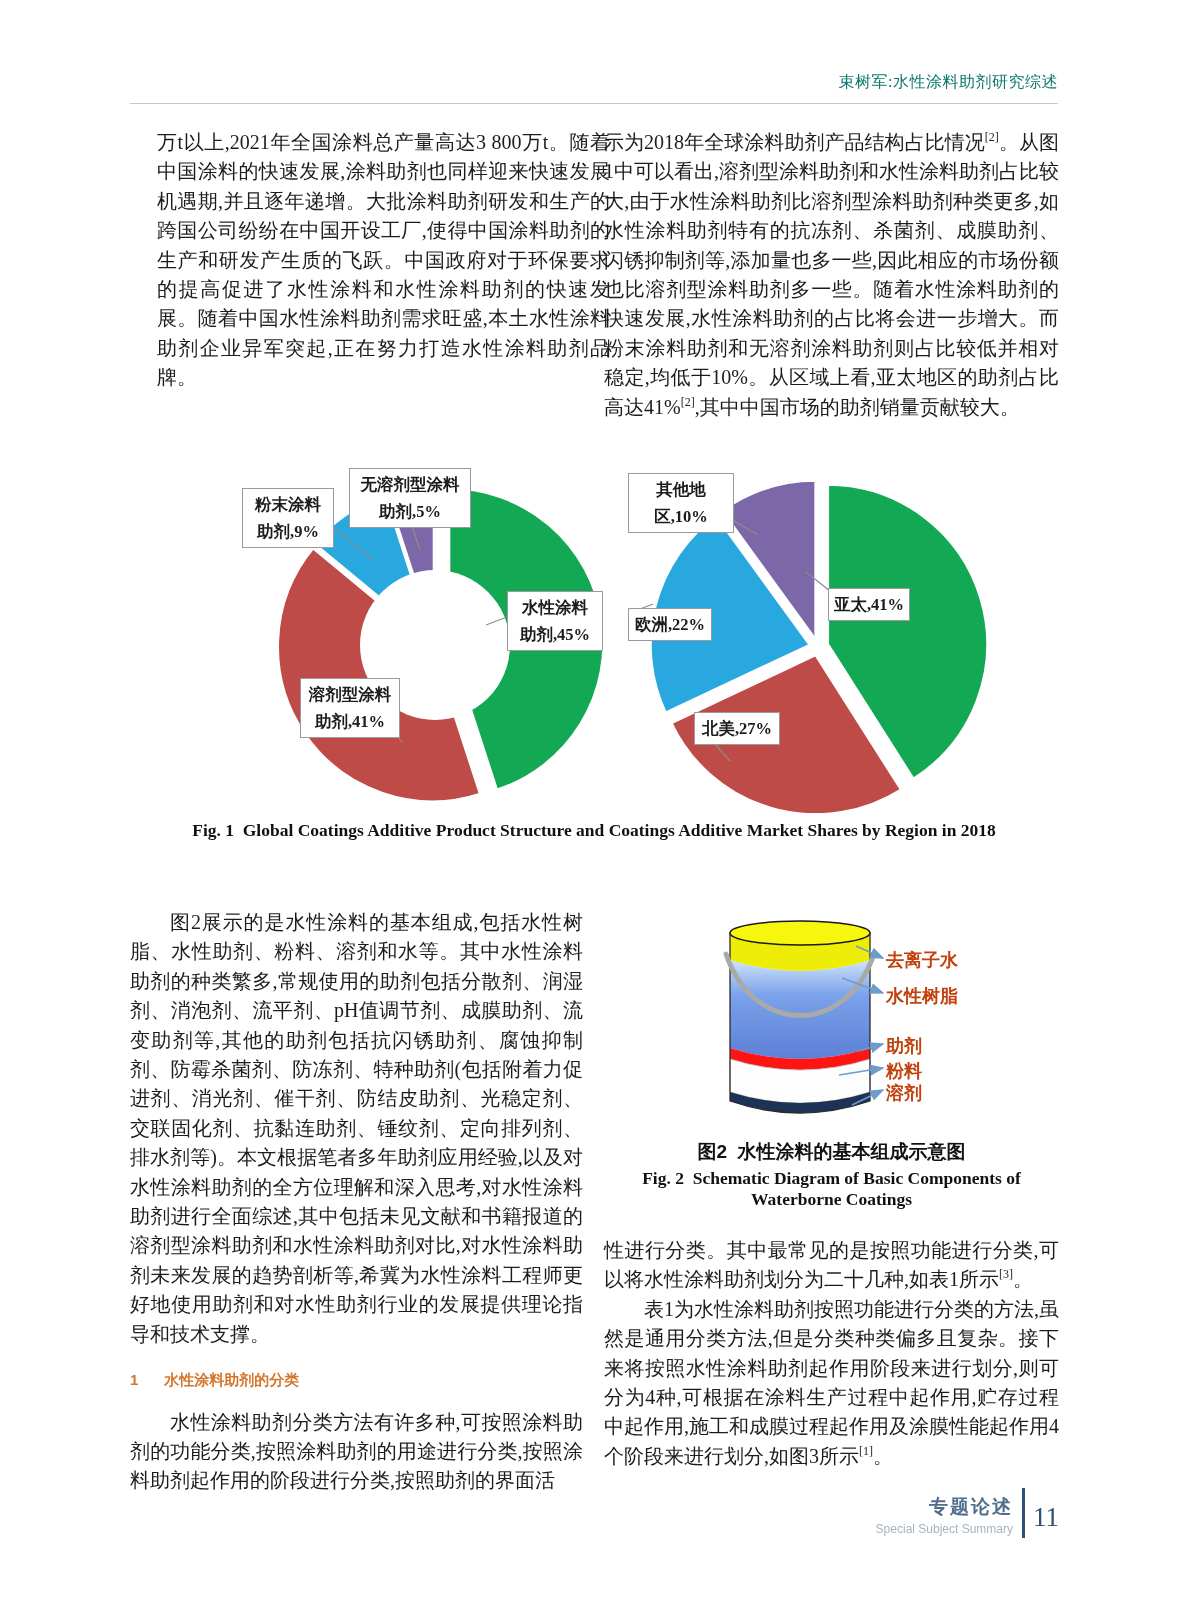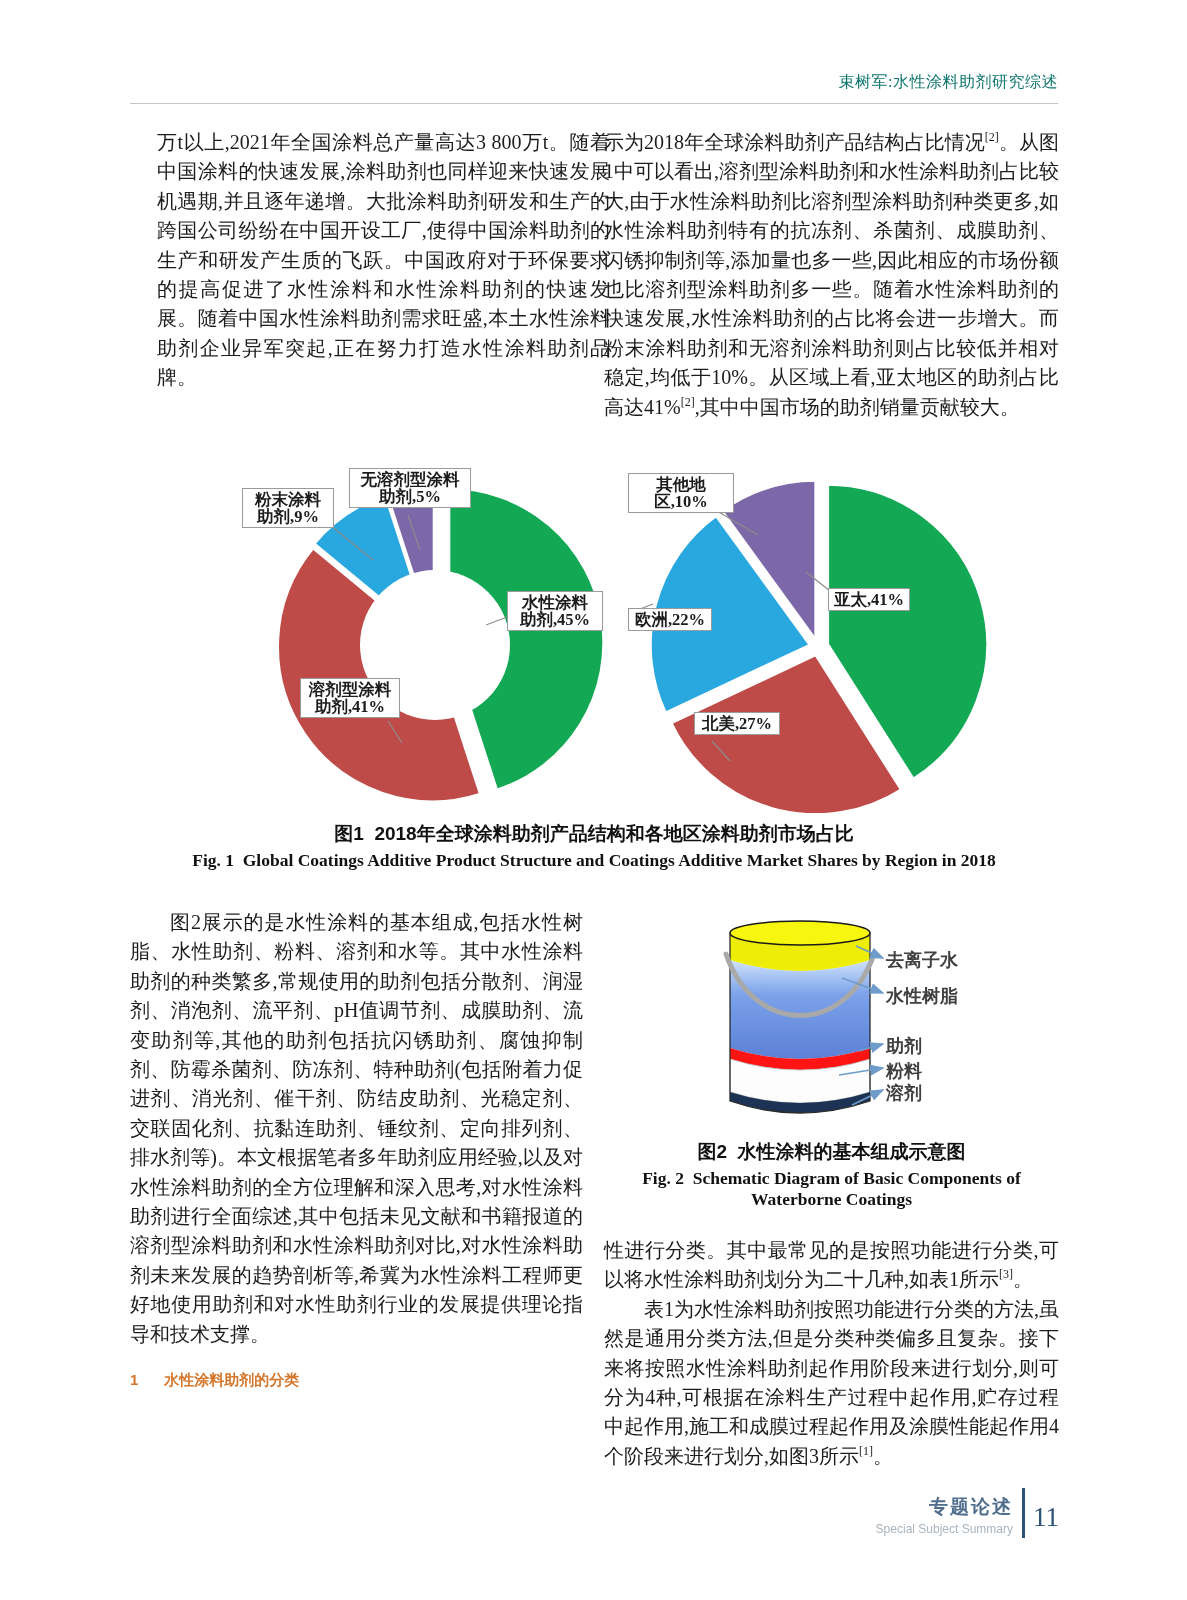--- a/index.html
+++ b/index.html
@@ -19,26 +19,26 @@
   sup{font-size:12px;line-height:0;}
 
   .section-heading{margin:16px 0 13px 0;font-family:"Liberation Sans","DejaVu Sans",sans-serif;
         font-weight:bold;font-size:15px;color:#d4762b;text-indent:0;text-align:left;}
   .section-heading .num{margin-right:26px;}
 
   .figure1{position:absolute;left:130px;top:455px;width:928px;height:420px;}
   .figure2{position:absolute;left:604px;top:898px;width:455px;}
   .callout{position:absolute;background:#ffffff;border:1px solid #9a9a9a;
         font-family:"Liberation Serif","DejaVu Serif",serif;font-weight:bold;font-size:16.5px;
-        line-height:17px;text-align:center;white-space:pre-line;padding:2px 4px;box-sizing:border-box;}
+        line-height:27px;text-align:center;white-space:pre-line;padding:2px 4px;box-sizing:border-box;}
   .fig-cap-zh{font-family:"Liberation Sans","DejaVu Sans",sans-serif;font-weight:bold;font-size:19px;
         text-align:center;white-space:pre-wrap;margin-top:4px;color:#111;}
   .fig-cap-en{font-family:"Liberation Serif","DejaVu Serif",serif;font-weight:bold;font-size:17.5px;
         text-align:center;white-space:pre-wrap;margin-top:3px;color:#111;}
-  .fig2-label{position:absolute;left:282px;font-size:18px;font-weight:600;color:#404040;}
+  .fig2-label{position:absolute;left:282px;font-size:18px;font-weight:600;color:#c2410c;}
 
   .leader{stroke:#8c8c8c;stroke-width:1.2;}
 
   .footer{position:absolute;top:1488px;right:128px;display:flex;align-items:center;}
   .footer-text{text-align:right;margin-right:9px;padding-top:4px;}
   .footer-zh{font-family:"Liberation Sans","DejaVu Sans",sans-serif;font-weight:bold;
         font-size:19px;color:#4e6e8c;letter-spacing:2px;}
   .footer-en{font-family:"Liberation Sans","DejaVu Sans",sans-serif;font-size:12px;color:#a8b4be;margin-top:2px;}
   .footer-bar{width:3px;height:50px;background:#2e5276;margin-right:8px;}
   .footer-page{font-family:"Liberation Serif","DejaVu Serif",serif;font-size:27px;color:#2e5276;padding-top:8px;}
@@ -90,27 +90,27 @@
 助剂,41%</div>
     <div class="callout" style="left:112px;top:33px;width:92px;">粉末涂料
 助剂,9%</div>
     <div class="callout" style="left:219px;top:13px;width:122px;">无溶剂型涂料
 助剂,5%</div>
     <div class="callout" style="left:698px;top:133px;width:82px;">亚太,41%</div>
     <div class="callout" style="left:564px;top:257px;width:86px;">北美,27%</div>
     <div class="callout" style="left:498px;top:153px;width:84px;">欧洲,22%</div>
     <div class="callout" style="left:498px;top:18px;width:106px;">其他地区,10%</div>
 
-    <div class="fig-cap-zh">图1  2018年全球涂料助剂产品结构和各地区涂料助剂市场占比</div>
     <div class="fig-cap-en">Fig. 1  Global Coatings Additive Product Structure and Coatings Additive Market Shares by Region in 2018</div>
   </div>
 
   <div class="col block-l2">
     <p class="indent">图2展示的是水性涂料的基本组成,包括水性树脂、水性助剂、粉料、溶剂和水等。其中水性涂料助剂的种类繁多,常规使用的助剂包括分散剂、润湿剂、消泡剂、流平剂、pH值调节剂、成膜助剂、流变助剂等,其他的助剂包括抗闪锈助剂、腐蚀抑制剂、防霉杀菌剂、防冻剂、特种助剂(包括附着力促进剂、消光剂、催干剂、防结皮助剂、光稳定剂、交联固化剂、抗黏连助剂、锤纹剂、定向排列剂、排水剂等)。本文根据笔者多年助剂应用经验,以及对水性涂料助剂的全方位理解和深入思考,对水性涂料助剂进行全面综述,其中包括未见文献和书籍报道的溶剂型涂料助剂和水性涂料助剂对比,对水性涂料助剂未来发展的趋势剖析等,希冀为水性涂料工程师更好地使用助剂和对水性助剂行业的发展提供理论指导和技术支撑。</p>
     <h2 class="section-heading"><span class="num">1</span><span>水性涂料助剂的分类</span></h2>
+    <p class="indent">水性涂料助剂分类方法有许多种,可按照涂料助剂的功能分类,按照涂料助剂的用途进行分类,按照涂料助剂起作用的阶段进行分类,按照助剂的界面活</p>
   </div>
 
   <div class="figure2">
     <svg width="455" height="225">
       <defs>
         <linearGradient id="resinGrad" x1="0" y1="0" x2="0" y2="1">
           <stop offset="0" stop-color="#cfe3fa"></stop>
           <stop offset="0.35" stop-color="#7ba2ea"></stop>
           <stop offset="1" stop-color="#5b80d6"></stop>
         </linearGradient>

